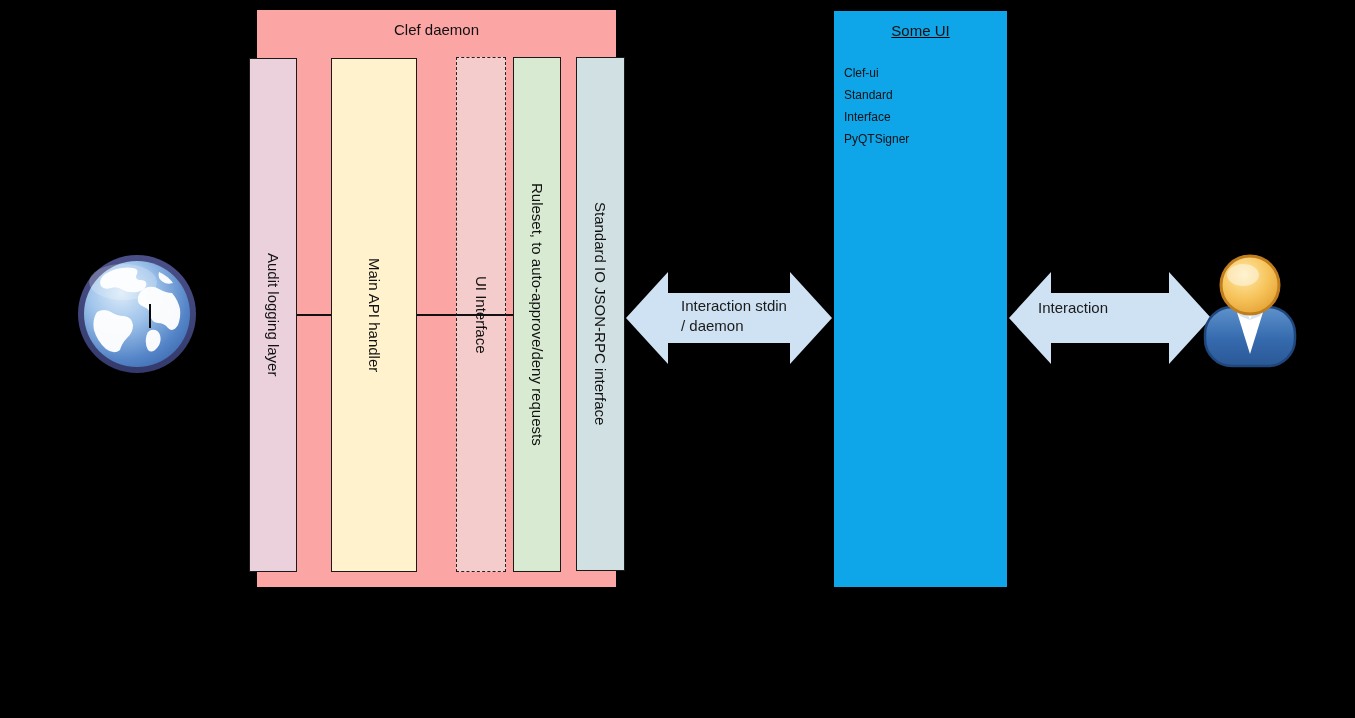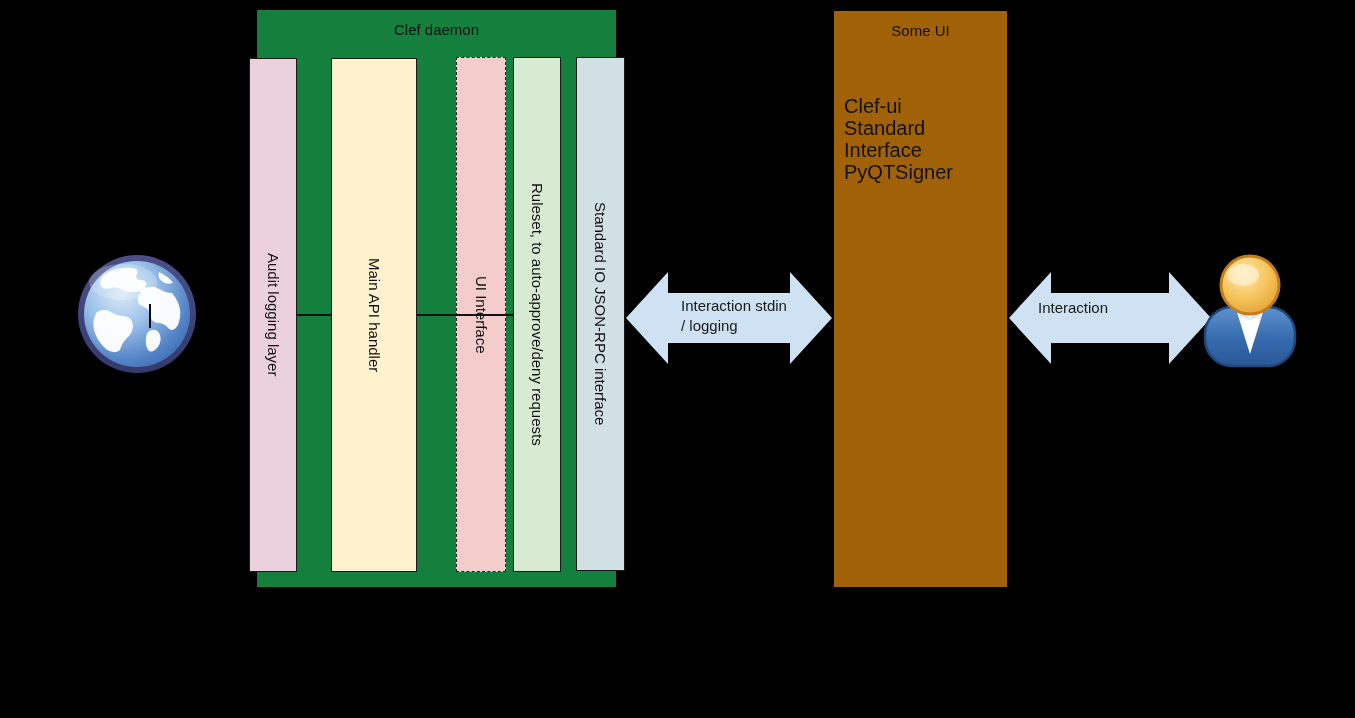--- a/index.html
+++ b/index.html
@@ -41,39 +41,39 @@
   .connector{height:1.5px;background:#111;top:314px;z-index:2;}
   .conn-a{left:297px;width:34px;}
   .conn-b{left:417px;width:96px;z-index:4;}
   .someui-box{
     left:833px;top:10px;width:175px;height:578px;
     border:1px solid #000;
     z-index:1;
   }
   .someui-list{
     position:absolute;left:10px;top:51px;right:4px;
-    font-size:20px;line-height:22px;color:#111;margin-top:33px;
+    font-size:12px;line-height:22px;color:#111;
   }
   .arrow-svg{z-index:2;}
   .arrow-label{
     font-size:15px;line-height:20px;color:#1a1a1a;
     z-index:5;white-space:nowrap;
   }
   .globe-line{
     left:149px;top:304px;width:2px;height:24px;
     background:#0a0a0a;z-index:6;
   }
   .icon{z-index:4;}
 </style>
 </head>
 <body>
 
 <div class="stage">
 
-  <div class="abs clef-box" style="background-color: #15803d;">
+  <div class="abs clef-box" style="background-color: #fca5a5;">
     <div class="box-title">Clef daemon</div>
   </div>
 
   <div class="abs bar bar1" style="background-color: rgb(234, 209, 220);">
     <span class="vtext">Audit logging layer</span>
   </div>
   <div class="abs bar bar2" style="background-color: rgb(255, 242, 204);">
     <span class="vtext">Main API handler</span>
   </div>
   <div class="abs bar bar3 dashed" style="background-color: rgb(244, 204, 204);">
@@ -82,36 +82,36 @@
   <div class="abs bar bar4" style="background-color: rgb(217, 234, 211);">
     <span class="vtext">Ruleset, to auto-approve/deny requests</span>
   </div>
   <div class="abs bar bar5" style="background-color: rgb(208, 224, 227);">
     <span class="vtext">Standard IO JSON-RPC interface</span>
   </div>
 
   <div class="abs connector conn-a"></div>
   <div class="abs connector conn-b"></div>
 
-  <div class="abs someui-box" style="background-color: #a16207;">
+  <div class="abs someui-box" style="background-color: #0ea5e9; text-decoration: underline;">
     <div class="box-title">Some UI</div>
     <div class="someui-list">
       <div>Clef-ui</div>
       <div>Standard</div>
       <div>Interface</div>
       <div>PyQTSigner</div>
     </div>
   </div>
 
   <svg class="abs arrow-svg" style="left:626px;top:272px;" width="206" height="92">
     <polygon points="0,46 42,0 42,21 164,21 164,0 206,46 164,92 164,71 42,71 42,92" fill="#cfe2f3"></polygon>
   </svg>
   <div class="abs arrow-label" style="left:681px;top:296px;">
     <div>Interaction stdin</div>
-    <div>/ logging</div>
+    <div>/ daemon</div>
   </div>
 
   <svg class="abs arrow-svg" style="left:1009px;top:272px;" width="202" height="92">
     <polygon points="0,46 42,0 42,21 160,21 160,0 202,46 160,92 160,71 42,71 42,92" fill="#cfe2f3"></polygon>
   </svg>
   <div class="abs arrow-label" style="left:1038px;top:298px;">
     <div>Interaction</div>
   </div>
 
   <svg class="abs icon" style="left:75px;top:252px;" width="124" height="124" viewBox="0 0 124 124">

